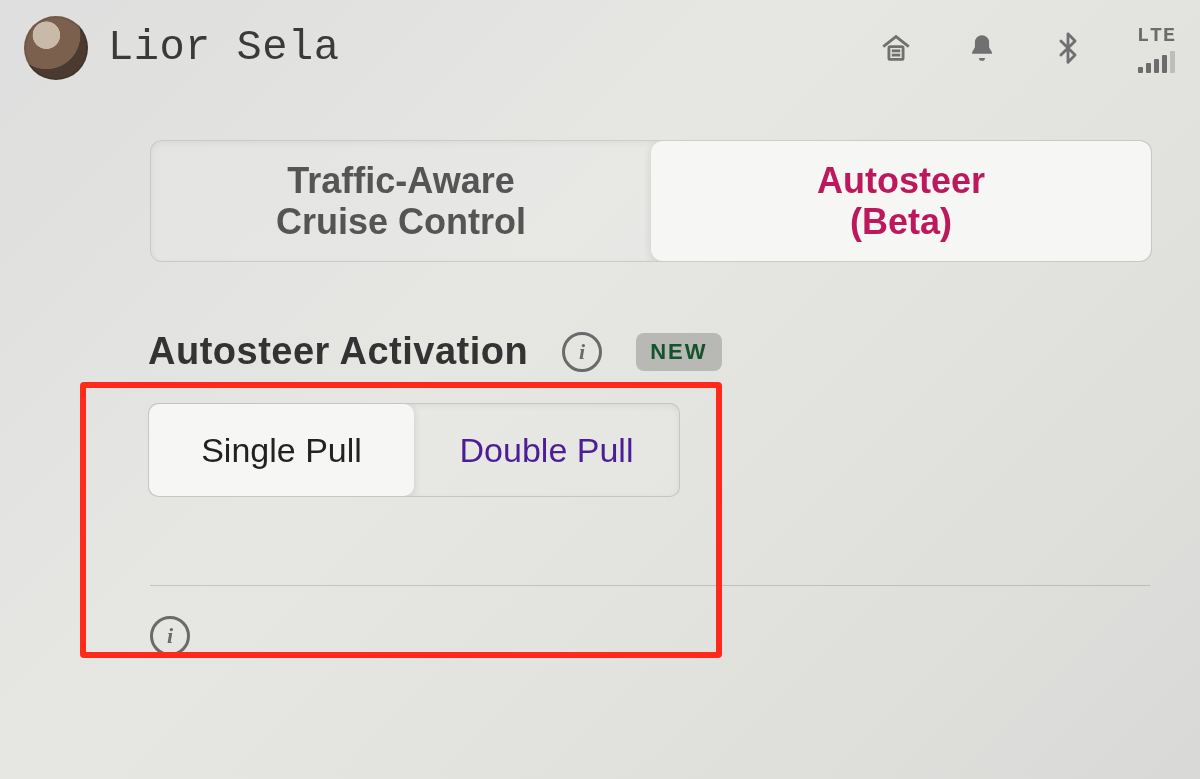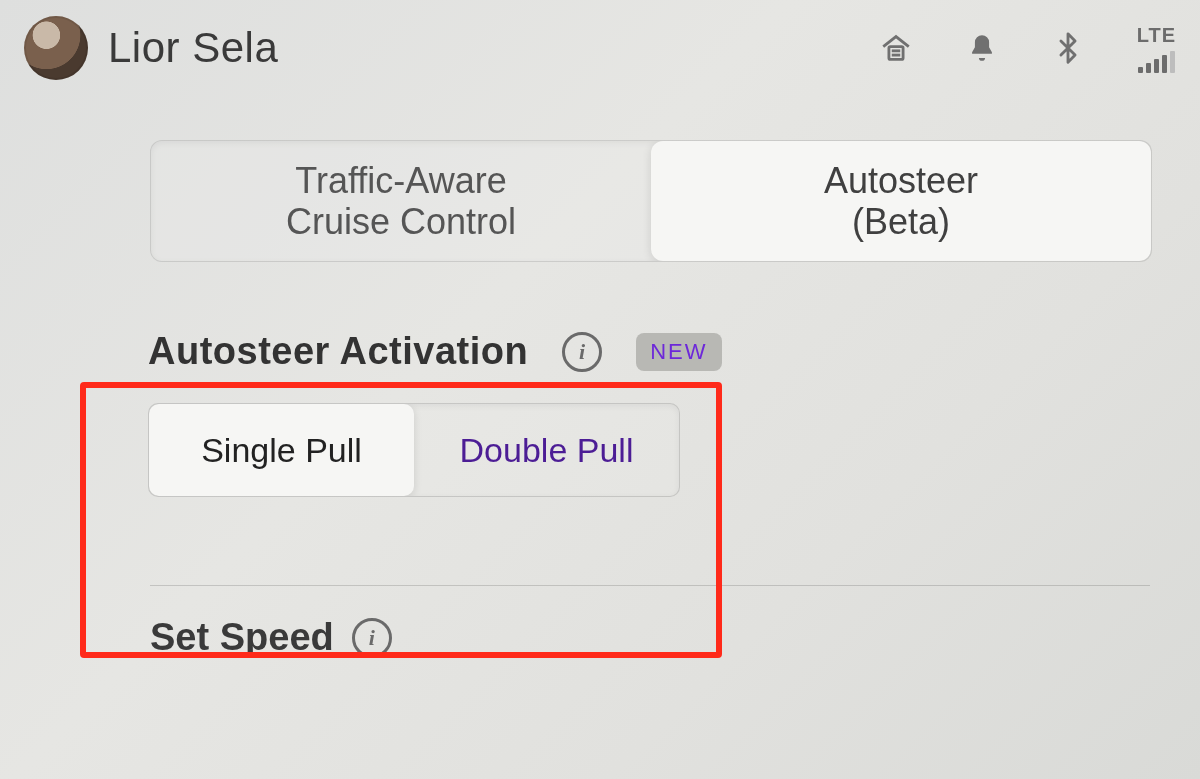--- a/index.html
+++ b/index.html
@@ -17,20 +17,21 @@
   
   .status-bar {
     position: absolute;
     top: 8px;
     left: 0;
     right: 0;
     height: 80px;
     display: flex;
     align-items: center;
     padding: 0 24px;
+    font-family: Liberation Mono, monospace;
   }
   .profile {
     display: flex;
     align-items: center;
     gap: 20px;
   }
   .avatar {
     width: 64px;
     height: 64px;
     border-radius: 50%;
@@ -113,29 +114,29 @@
     background: rgba(255,255,255,.10);
     box-shadow: inset 0 2px 6px rgba(0,0,0,.06);
     overflow: hidden;
   }
   .mode-opt {
     flex: 1;
     display: flex;
     align-items: center;
     justify-content: center;
     font-size: 36px;
-    font-weight: 400;
+    font-weight: 700;
     color: #555;
     line-height: 1.15;
     text-align: center;
     white-space: pre-line;
   }
   .mode-opt.selected {
     background: #f6f6f4;
-    color: #404040;
+    color: #be185d;
     border-radius: 12px;
     box-shadow: 0 2px 10px rgba(0,0,0,.12);
   }
 
   
   .activation-group {
     margin-top: 48px;
     margin-left: 10px;
     padding: 20px 28px 30px 28px;
   }
@@ -157,23 +158,23 @@
     align-items: center;
     justify-content: center;
     font-family: Georgia, serif;
     font-style: italic;
     font-weight: 700;
     font-size: 22px;
     color: #6a6a6a;
   }
   .new-badge {
     background: #b8b8b4;
-    color: #6d28d9;
+    color: #14532d;
     font-size: 22px;
-    font-weight: 400;
+    font-weight: 700;
     padding: 6px 14px;
     border-radius: 8px;
     letter-spacing: 2px;
   }
 
   .pull-seg {
     margin-top: 30px;
     display: flex;
     width: 530px;
     height: 92px;
@@ -289,18 +290,17 @@
 
     <div class="pull-seg">
       <div class="pull-opt selected" id="pull-a">Single Pull</div>
       <div class="pull-opt" id="pull-b">Double Pull</div>
     </div>
   </div>
 
   <div class="divider"></div>
 
   <div class="next-row">
-    <span>Set Speed</span>
     <span class="info-circ">i</span>
   </div>
 </div>
 
 <div class="red-box"></div>
 
 </body></html>

